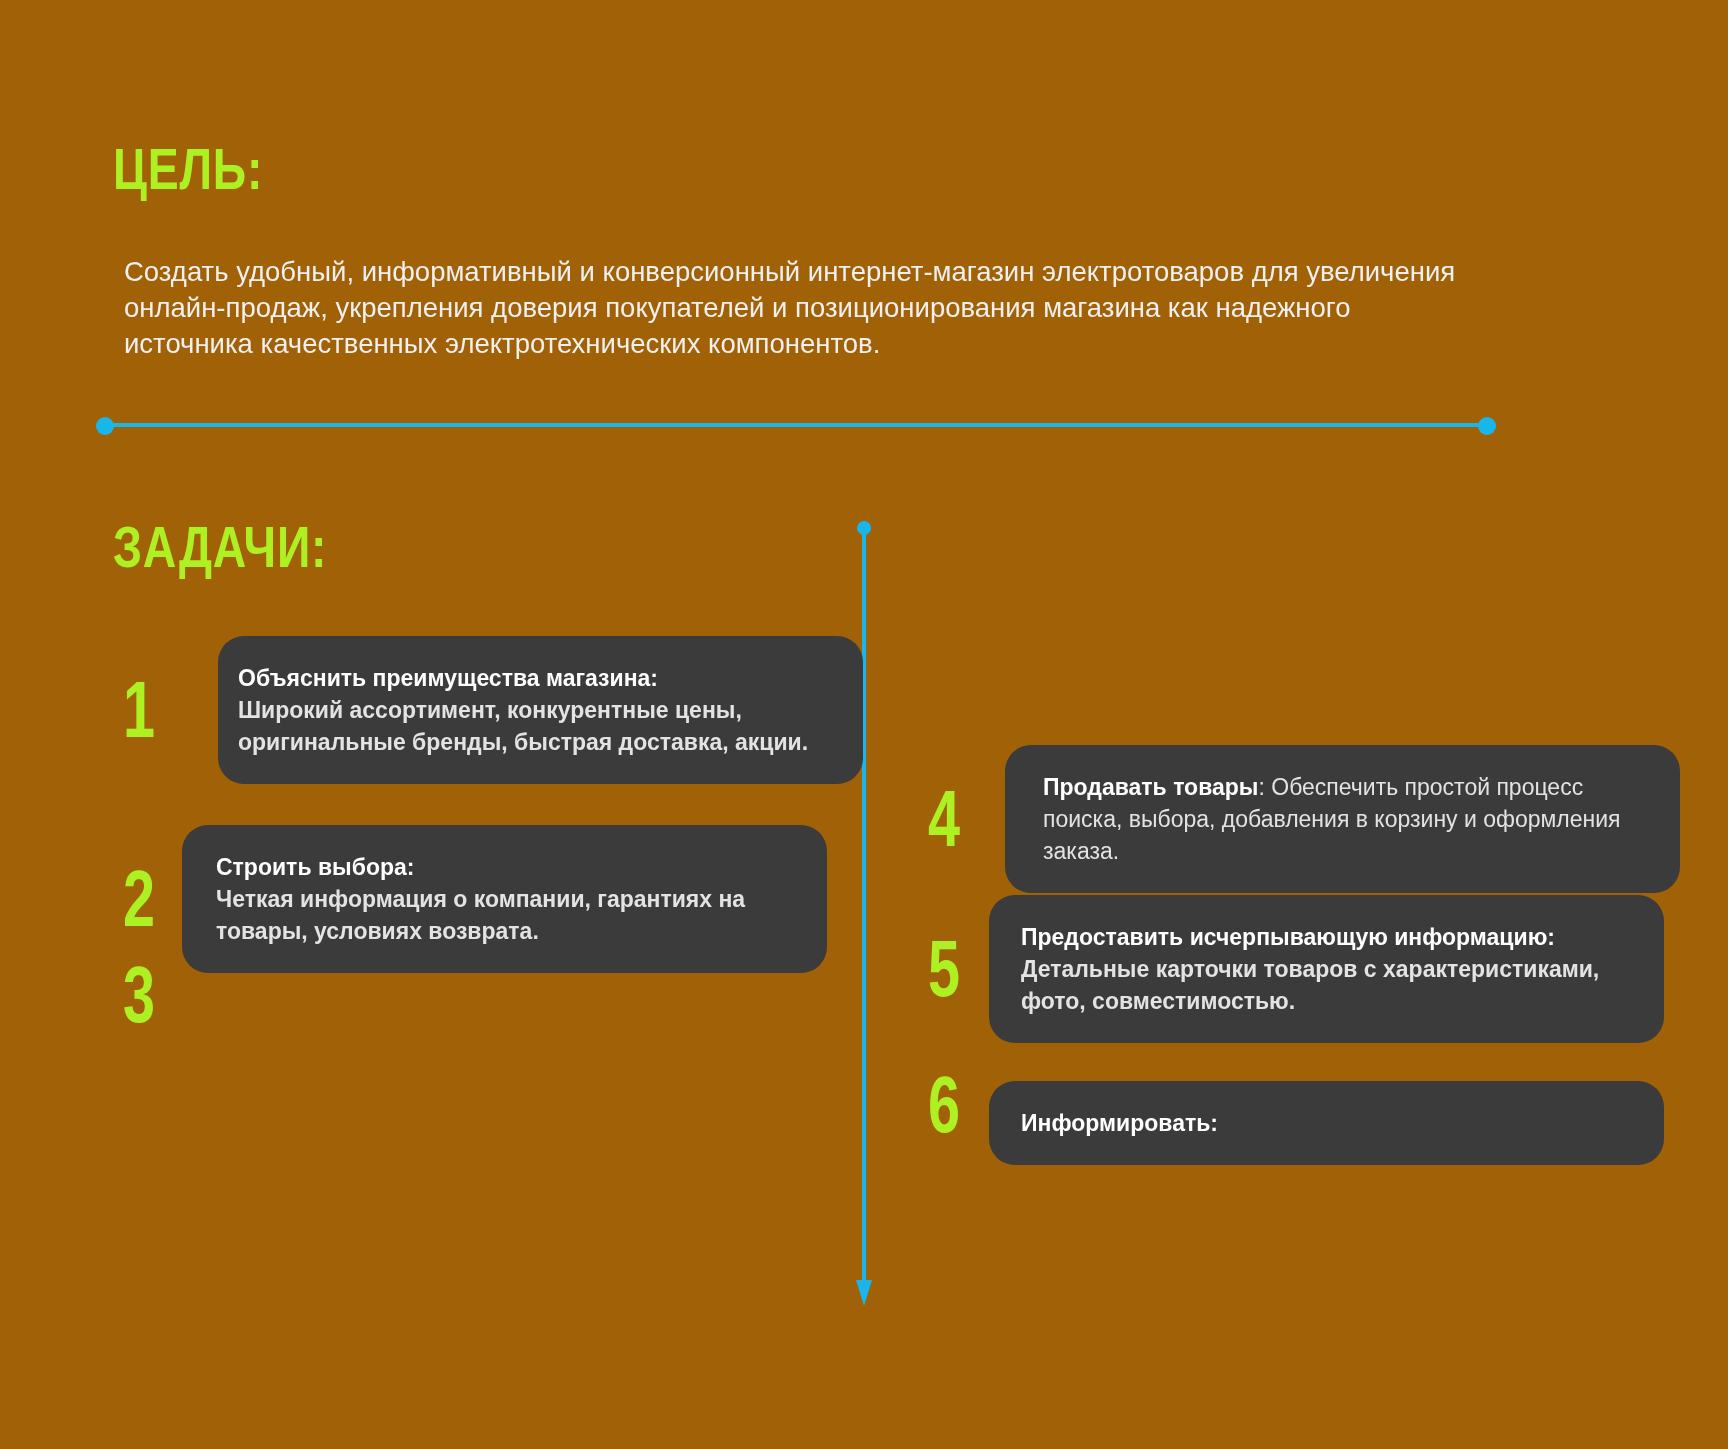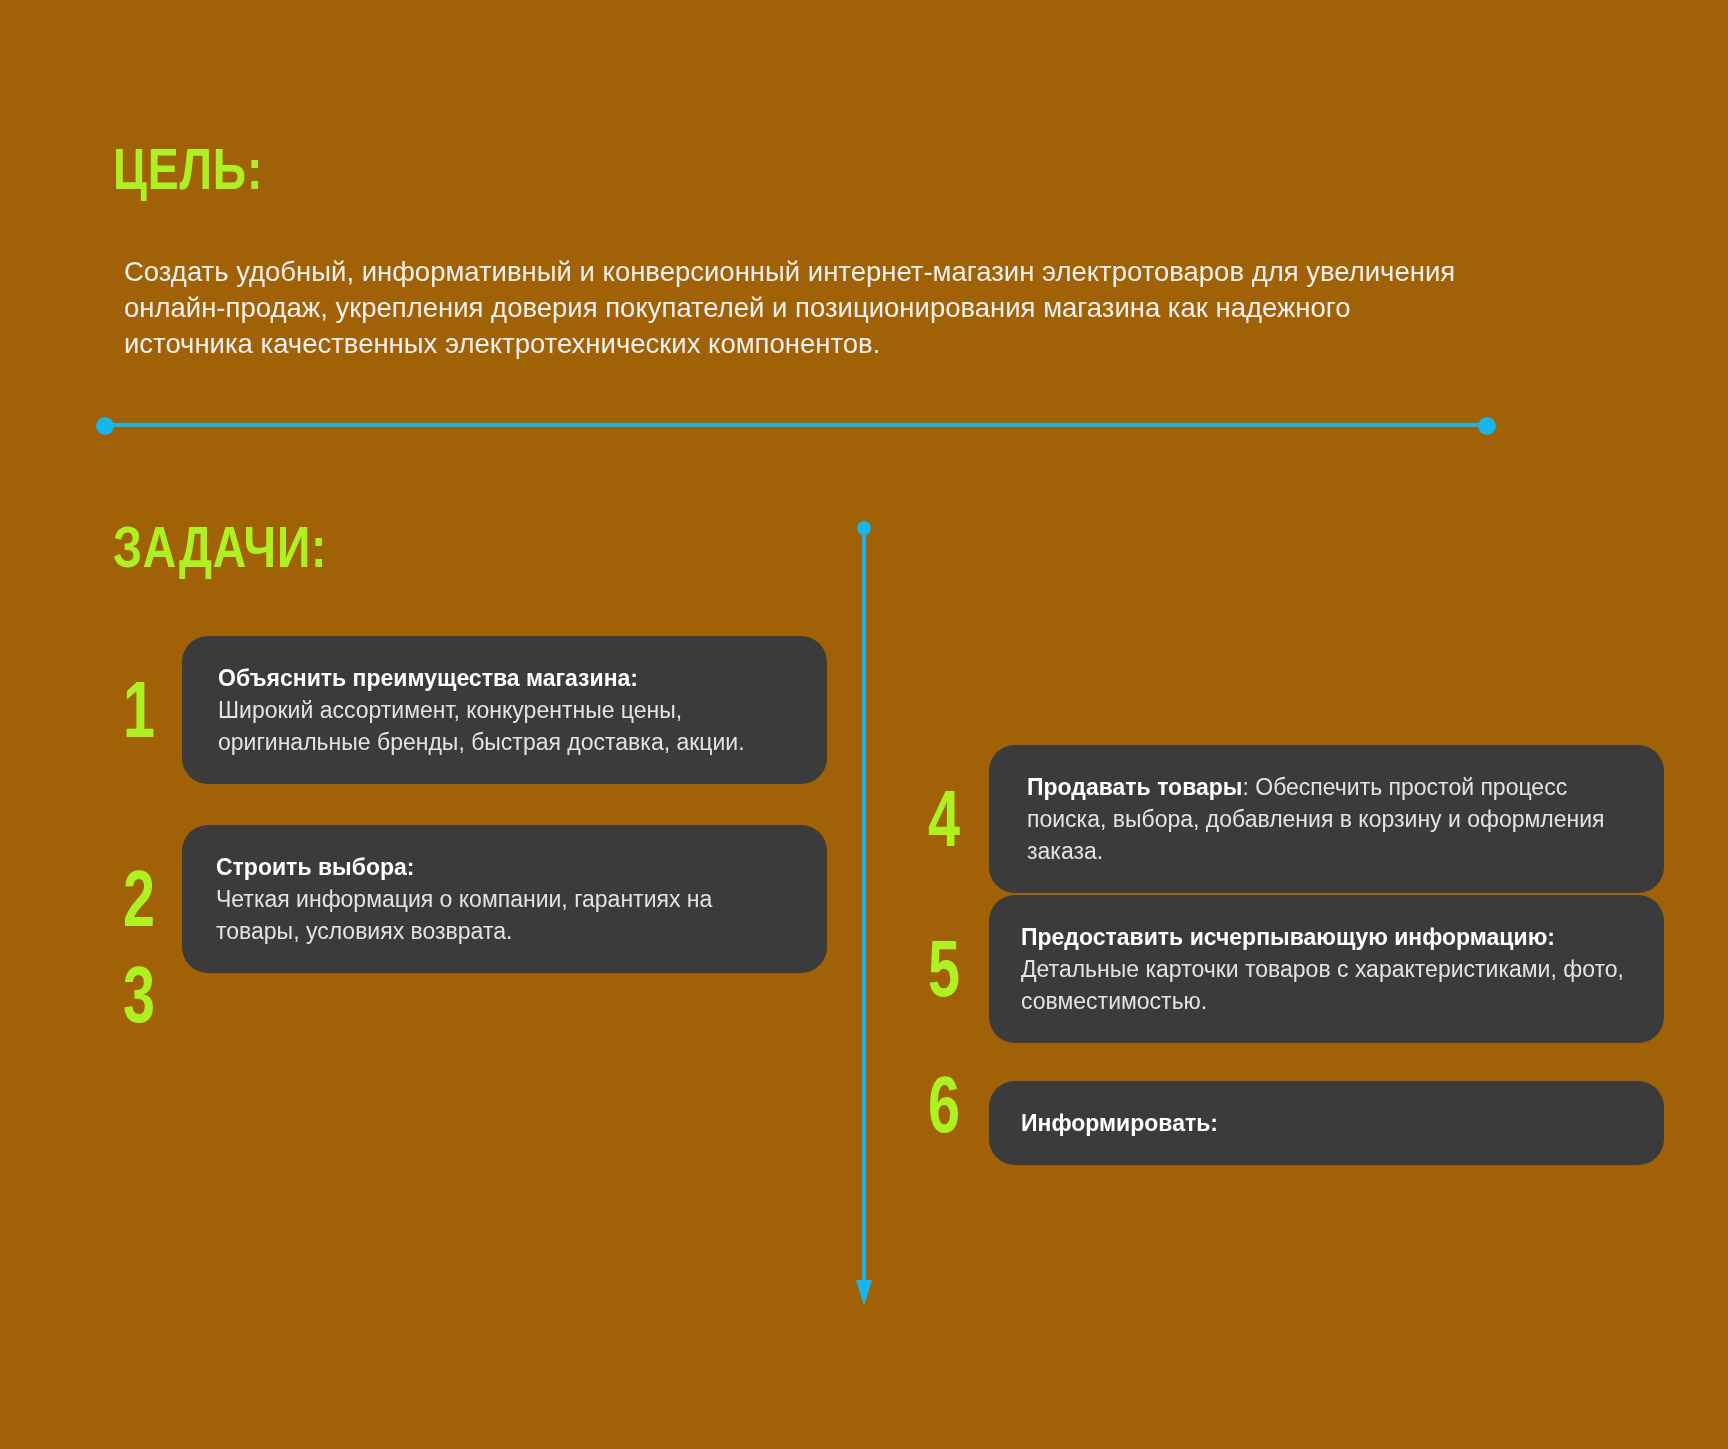--- a/index.html
+++ b/index.html
@@ -141,21 +141,21 @@
     background: #3b3b3b;
     border-radius: 26px;
     box-sizing: border-box;
     flex: 0 0 auto;
   }
   .card-title {
     font-weight: 700;
     color: #ffffff;
   }
   .card-body {
-    font-weight: 400;
+    font-weight: 700;
     color: #e3e3e3;
   }
   .card-inline { color: #e3e3e3; font-weight: 400; }
 
   
   .left-col .task-num { width: 78px; margin-right: 4px; }
   .left-col .task-card {
     width: 645px;
     padding: 26px 30px 26px 42px;
     font-size: 23px;
@@ -172,24 +172,24 @@
   }
 
   
   #task-1 { left: 100px; top: 636px; }
   #task-2 { left: 100px; top: 825px; }
   #task-3 { left: 100px; top: 955px; }
   #task-4 { left: 905px; top: 745px; }
   #task-5 { left: 905px; top: 895px; }
   #task-6 { left: 905px; top: 1045px; }
 
-  #task-1 .task-card { padding-left: 36px; }
+  #task-1 .task-card { padding-left: 20px; margin-left: 36px; }
   #task-3 .task-card { padding-left: 44px; }
   #task-2 .task-card { padding-left: 34px; }
-  #task-4 .task-card { padding-left: 38px; }
+  #task-4 .task-card { padding-left: 38px; margin-left: 16px; }
   #task-5 .task-card { padding-left: 32px; }
   #task-6 .task-card { padding-left: 32px; margin-top: 36px; }
 </style>
 </head>
 <body>
 
 <div class="stage">
 
   <div class="heading" id="goal-heading">ЦЕЛЬ:</div>
 

